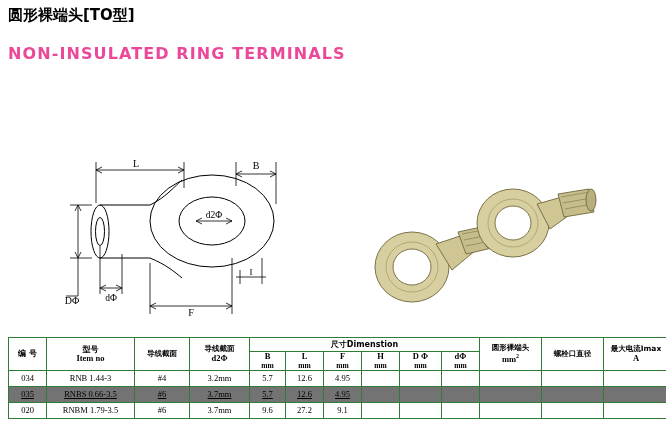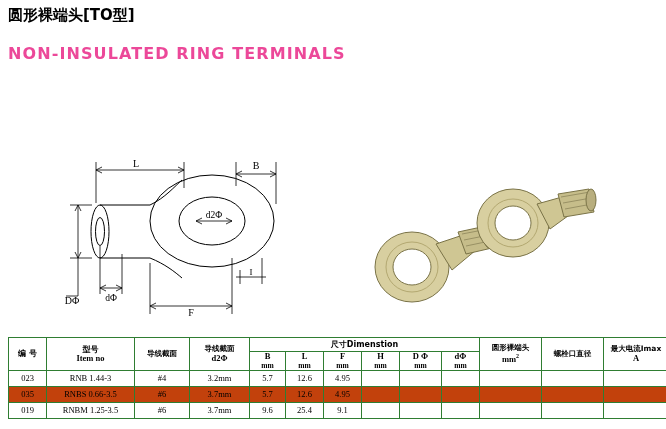--- a/index.html
+++ b/index.html
@@ -76,21 +76,21 @@
     line-height: 1.15;
     color: #000;
   }
   table.spec thead th {
     font-weight: bold;
     height: 13px;
   }
   .hdr-tall { height: 38px; }
   .sub-cell { height: 13px; }
   tbody td { height: 15px; }
-  .row-alt td { background: #c2410c; }
+  .row-alt td { background: #737373; text-decoration: underline; }
   .cn { font-family: "DejaVu Sans", sans-serif; font-size: 8px; }
   .small { font-size: 7.5px; }
   .sup { font-size: 6px; vertical-align: super; }
 </style>
 </head>
 <body>
 
 <div class="page">
 
   <div class="title-cn">圆形裸端头[TO型]</div>
@@ -261,21 +261,21 @@
             <div class="small">mm</div>
           </th>
           <th class="sub-cell">
             <div>dΦ</div>
             <div class="small">mm</div>
           </th>
         </tr>
       </thead>
       <tbody>
           <tr>
-            <td>023</td>
+            <td>034</td>
             <td>RNB 1.44-3</td>
             <td>#4</td>
             <td>3.2mm</td>
             <td>5.7</td>
             <td>12.6</td>
             <td>4.95</td>
             <td></td>
             <td></td>
             <td></td>
             <td></td>
@@ -291,26 +291,26 @@
             <td>12.6</td>
             <td>4.95</td>
             <td></td>
             <td></td>
             <td></td>
             <td></td>
             <td></td>
             <td></td>
           </tr>
           <tr>
-            <td>019</td>
-            <td>RNBM 1.25-3.5</td>
+            <td>020</td>
+            <td>RNBM 1.79-3.5</td>
             <td>#6</td>
             <td>3.7mm</td>
             <td>9.6</td>
-            <td>25.4</td>
+            <td>27.2</td>
             <td>9.1</td>
             <td></td>
             <td></td>
             <td></td>
             <td></td>
             <td></td>
             <td></td>
           </tr>
         </tbody>
     </table>

